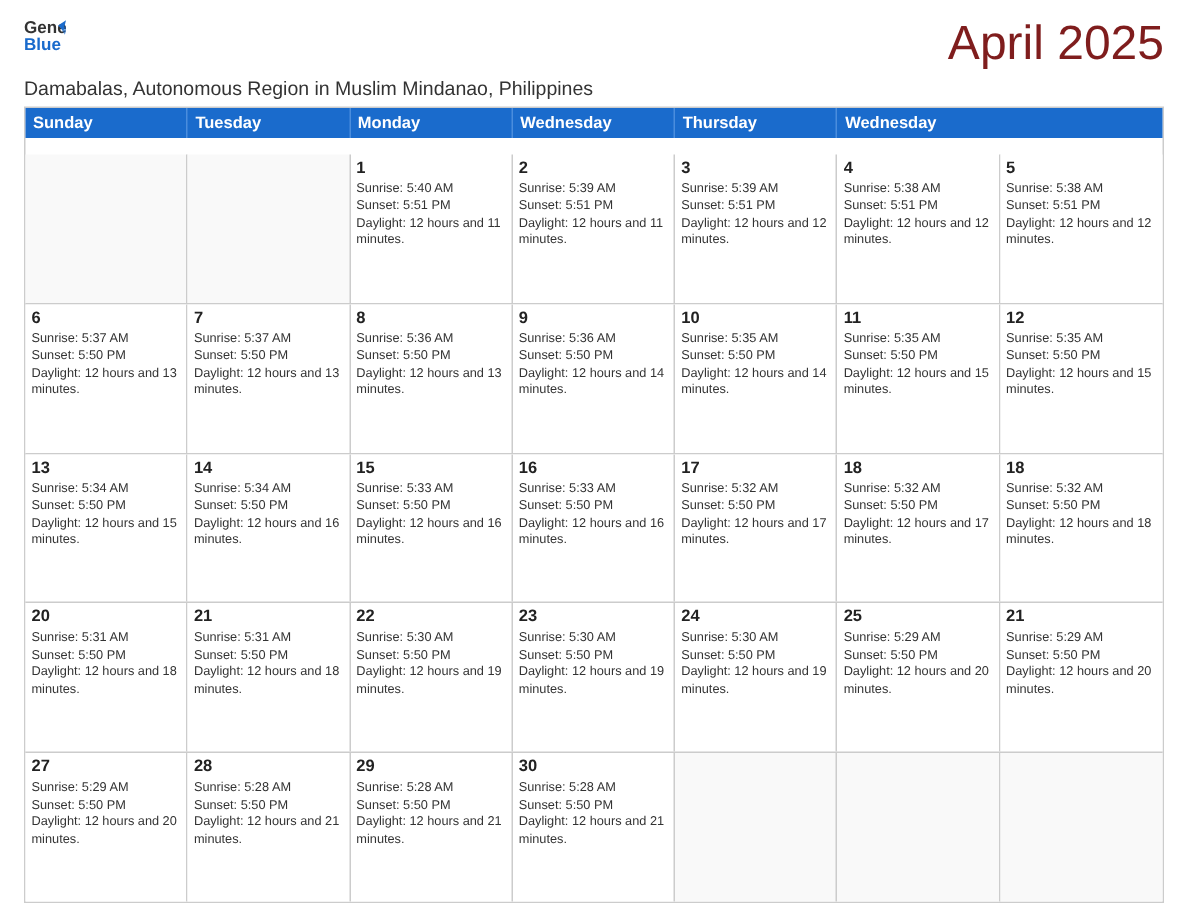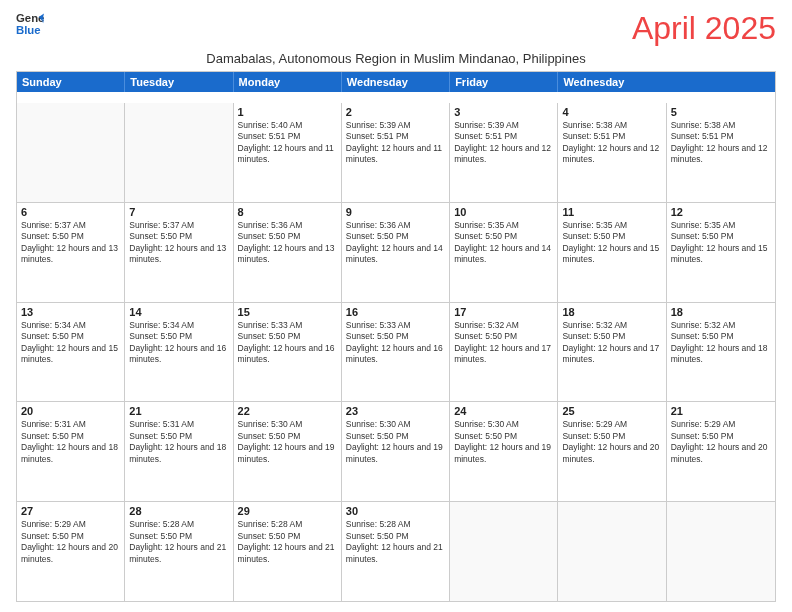--- a/index.html
+++ b/index.html
@@ -30,28 +30,28 @@
     }
     .logo-icon {
       width: 28px;
       height: 28px;
     }
     .title-section {
       text-align: right;
     }
     .month-title {
       font-size: 32px;
-      color: #ef4444;
+      color: #7f1d1d;
       font-weight: normal;
       margin-left: 36px;
     }
     .subtitle {
       font-size: 13px;
       color: #333;
-      text-align: center;
+      text-align: left;
       margin-bottom: 5px;
     }
     .calendar {
       flex: 1;
       display: flex;
       flex-direction: column;
       border: 1px solid #ccc;
       gap: 11px;
     }
     .cal-header {
@@ -121,21 +121,21 @@
     </div>
   </div>
   <div class="subtitle">Damabalas, Autonomous Region in Muslim Mindanao, Philippines</div>
 
   <div class="calendar">
     <div class="cal-header">
       <div class="cal-header-cell">Sunday</div>
       <div class="cal-header-cell">Tuesday</div>
       <div class="cal-header-cell">Monday</div>
       <div class="cal-header-cell">Wednesday</div>
-      <div class="cal-header-cell">Friday</div>
+      <div class="cal-header-cell">Thursday</div>
       <div class="cal-header-cell">Wednesday</div>
     </div>
     <div class="cal-body" id="cal-body">
     <div class="cal-row">
           <div class="cal-cell empty"></div>
           <div class="cal-cell empty"></div>
           <div class="cal-cell">
             <div class="day-num">1</div>
             <div class="cell-text" style="white-space: pre-line;">Sunrise: 5:40 AM
 Sunset: 5:51 PM

